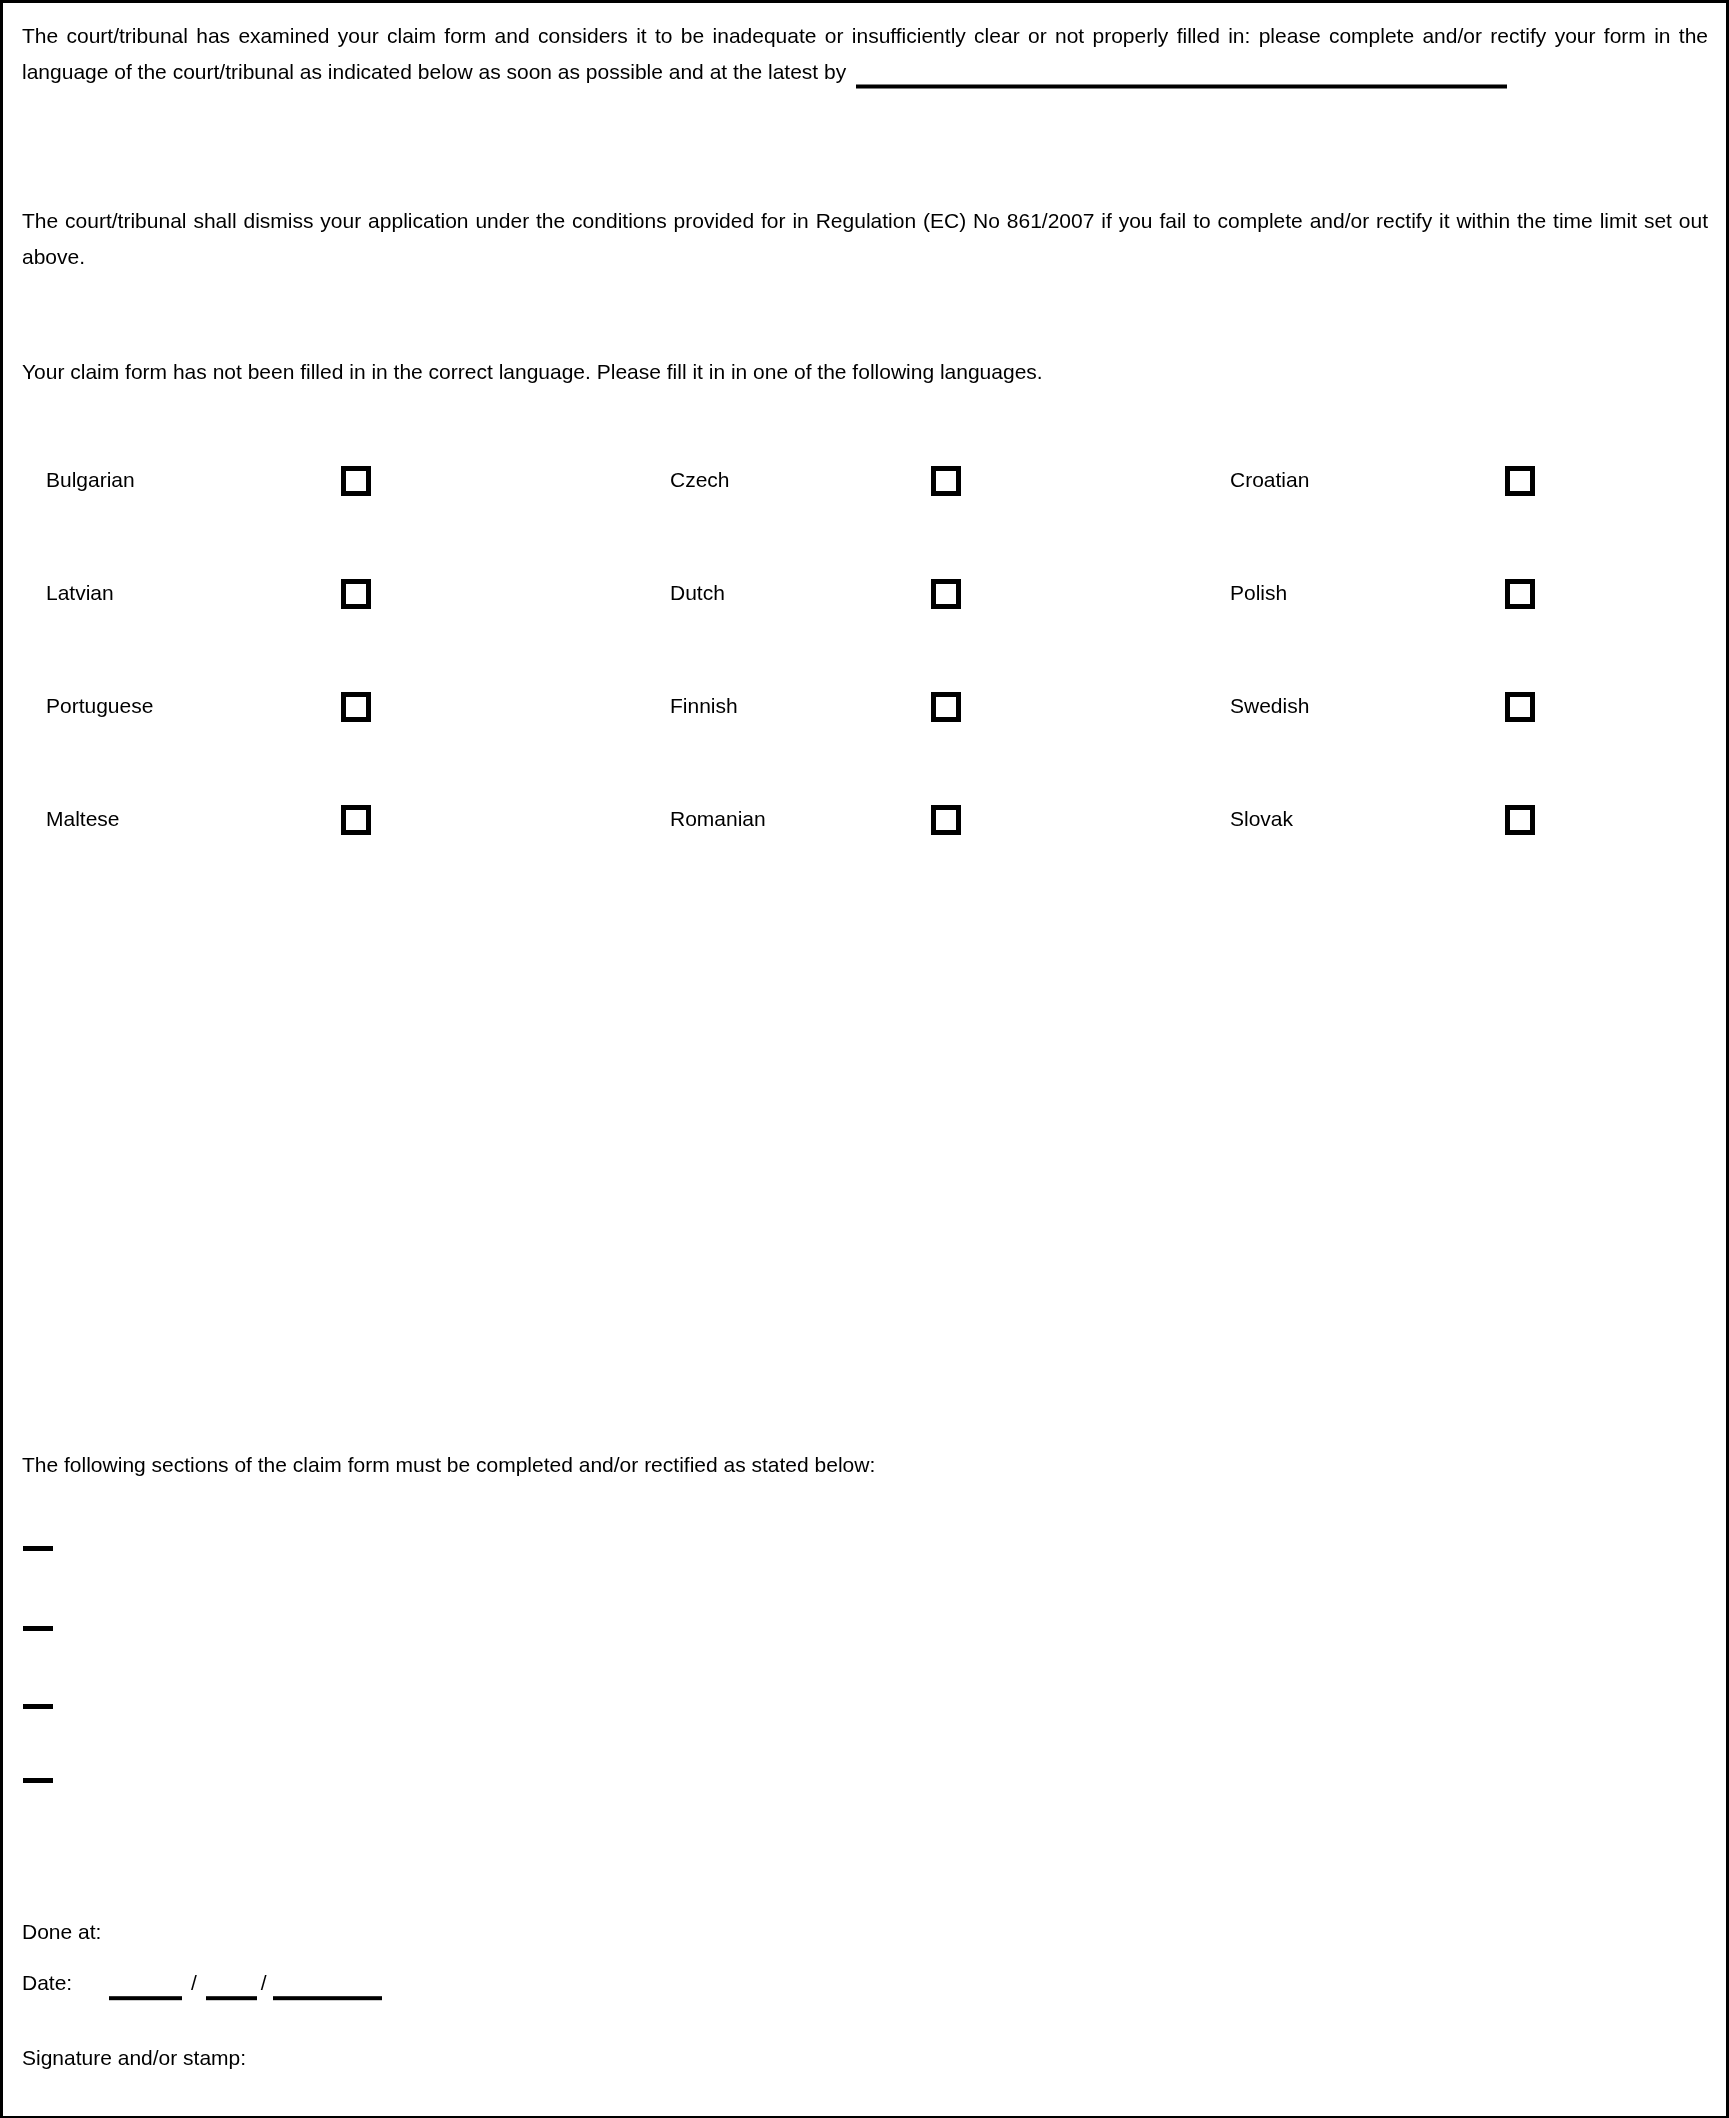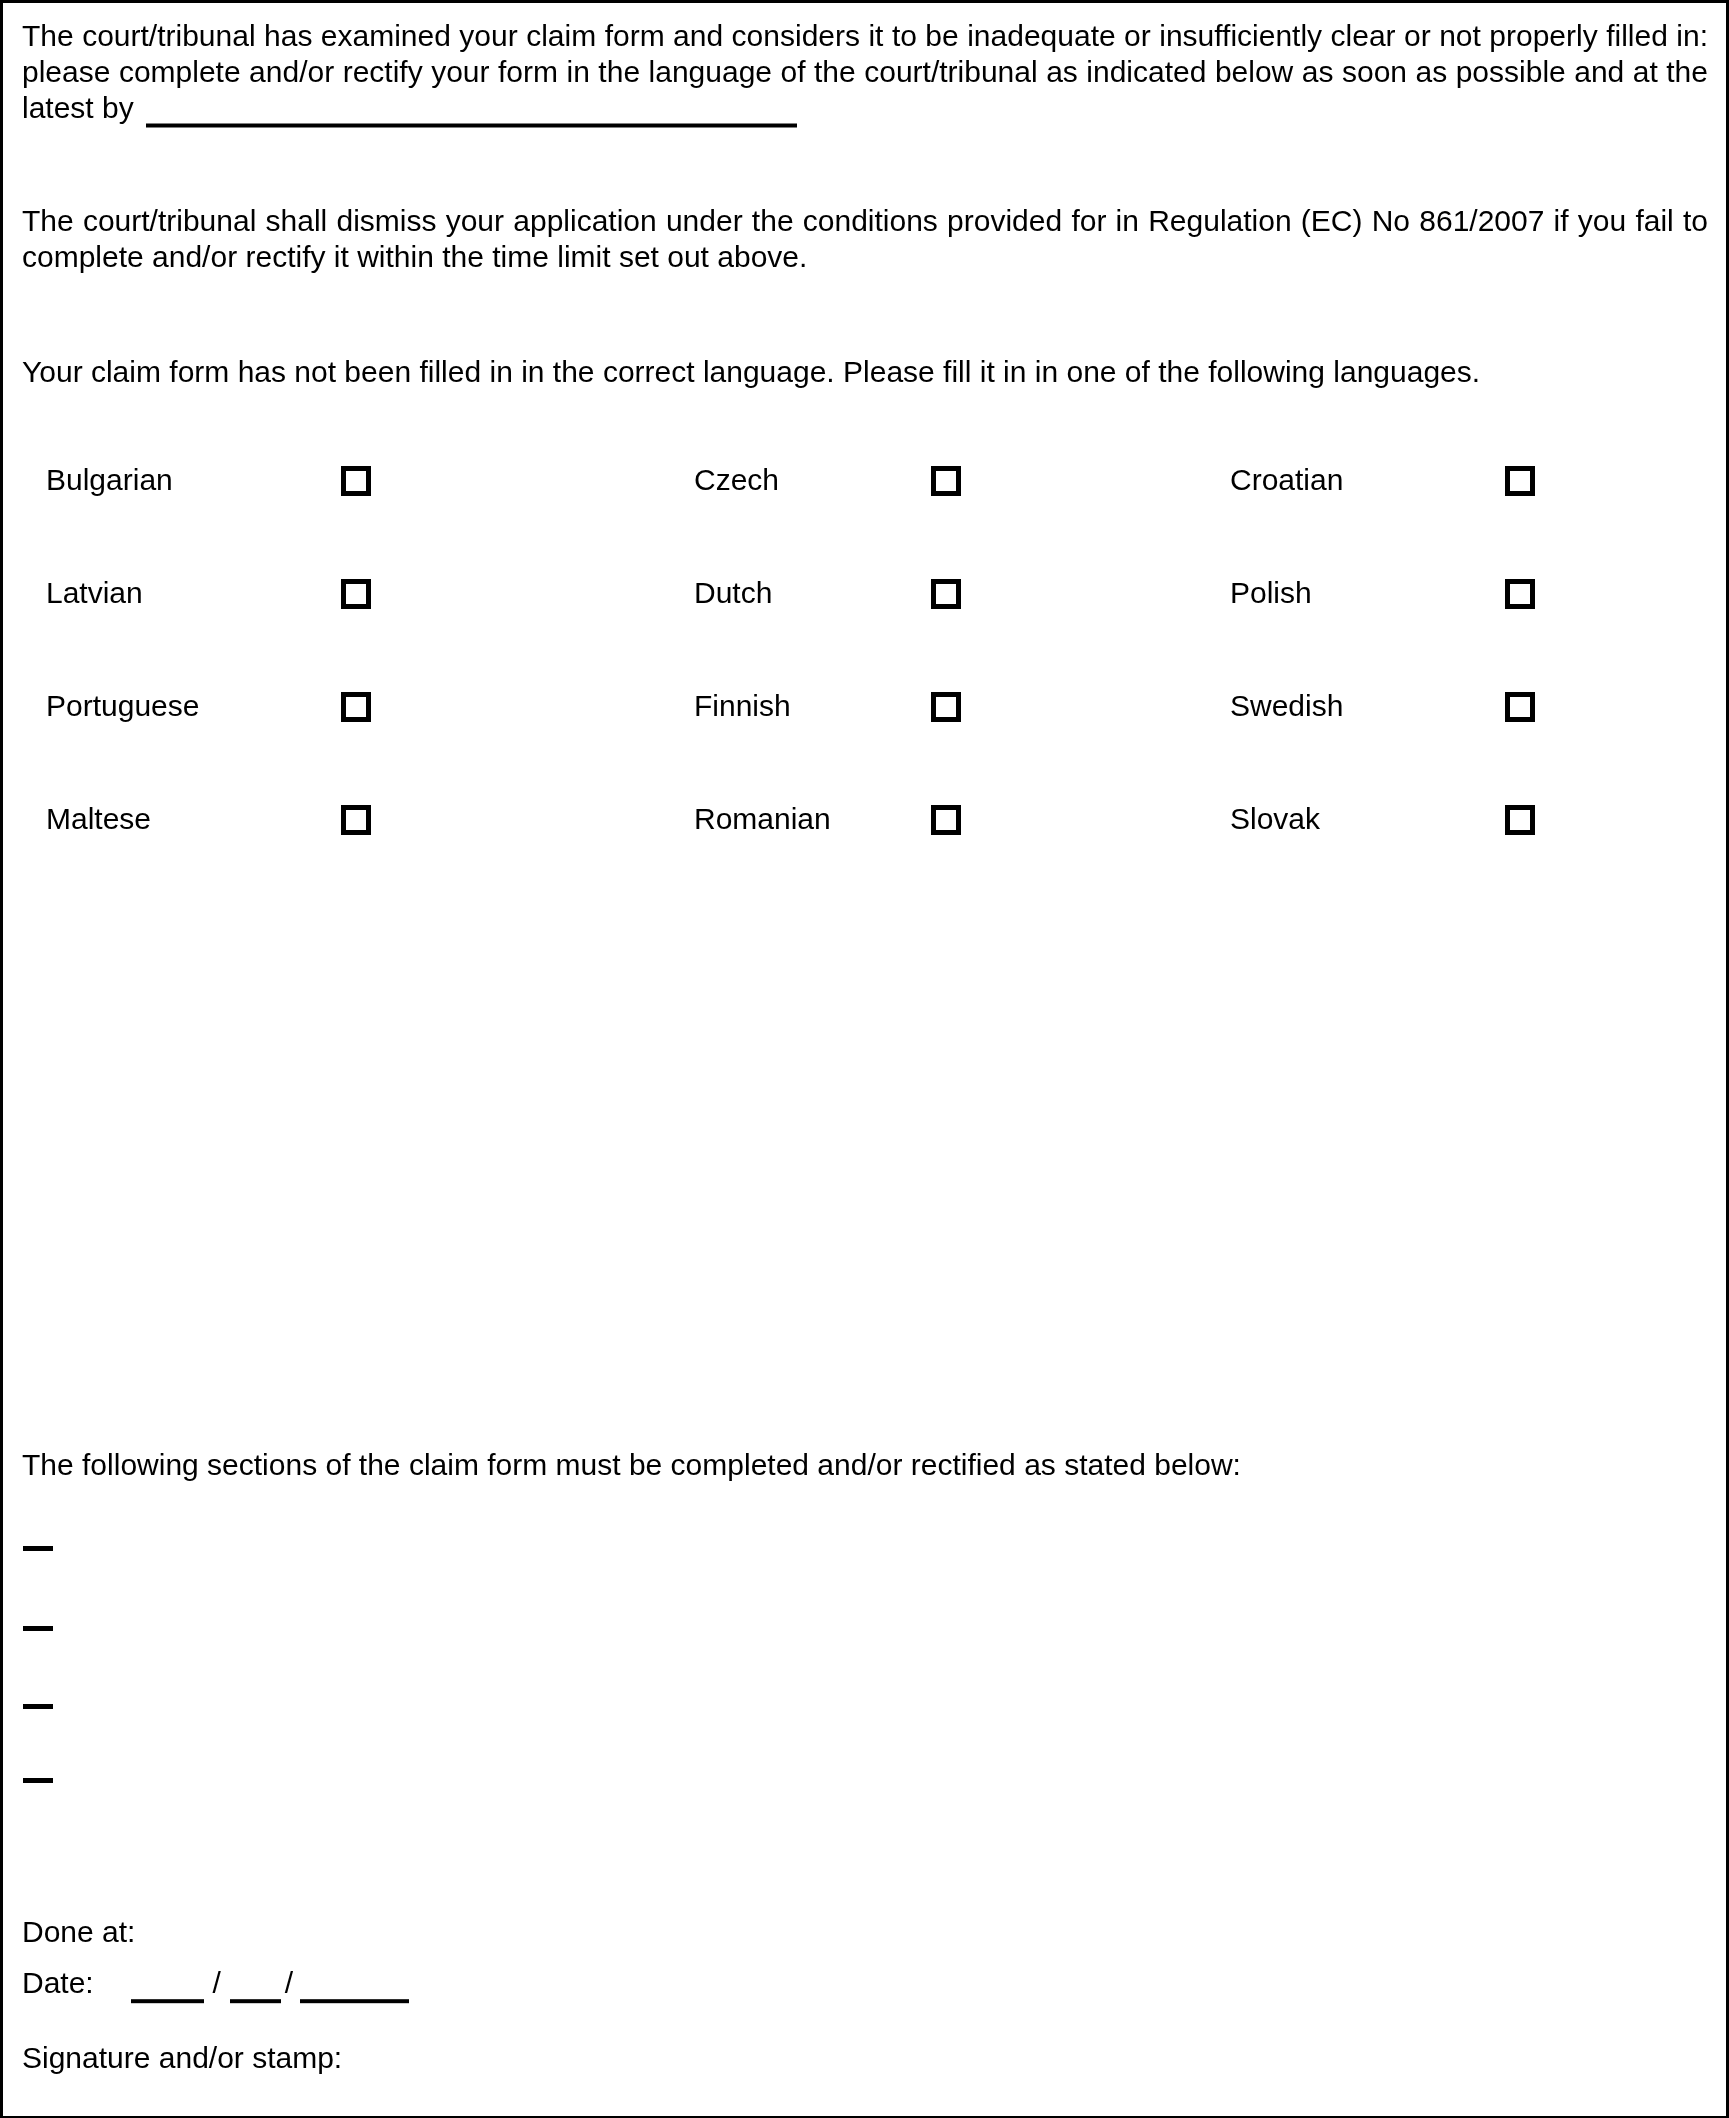--- a/index.html
+++ b/index.html
@@ -4,21 +4,21 @@
 <style>
   html, body { margin: 0; padding: 0; background: #ffffff; }
   .page {
     position: relative;
     width: 1729px;
     height: 2119px;
     box-sizing: border-box;
     background: #ffffff;
     border: 3.4px solid #000000;
     font-family: "Liberation Sans", sans-serif;
-    font-size: 30px;
+    font-size: 21px;
     line-height: 36px;
     color: #000000;
     overflow: hidden;
   }
   .abs { position: absolute; }
   .para {
     left: 19px;
     width: 1686px;
     text-align: justify;
   }
@@ -27,21 +27,21 @@
     height: 8.1px;
     border-bottom: 4.7px solid #000000;
     transform: translateY(9.5px);
   }
   .deadline-line { width: 651px; margin-left: 4.1px; }
   
   .grid { left: 19px; top: 459px; width: 1686px; }
   .lang-row { position: relative; height: 113px; }
   .lang-label { position: absolute; top: 0; white-space: nowrap; margin-left: 24px; }
   .lx0 { left: 0; }
-  .lx1 { left: 648px; }
+  .lx1 { left: 624px; }
   .lx2 { left: 1184px; }
   .checkbox {
     position: absolute;
     top: 4.1px;
     width: 20.3px;
     height: 20.3px;
     border: 5.4px solid #000000;
     background: #ffffff;
   }
   .bx0 { left: 319px; }

